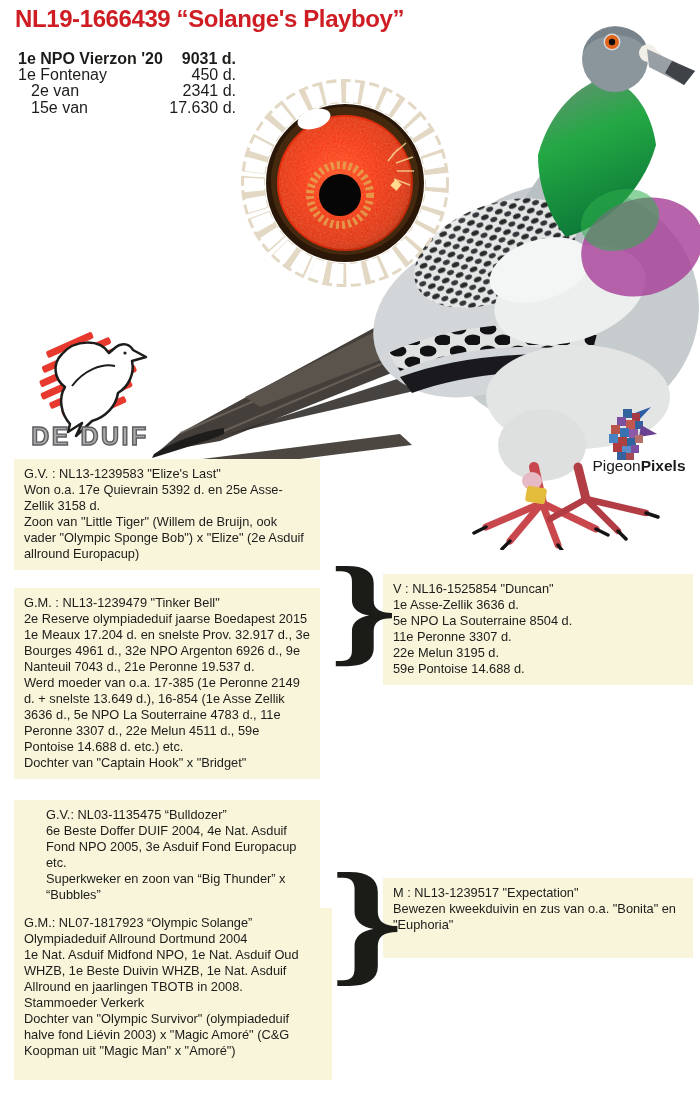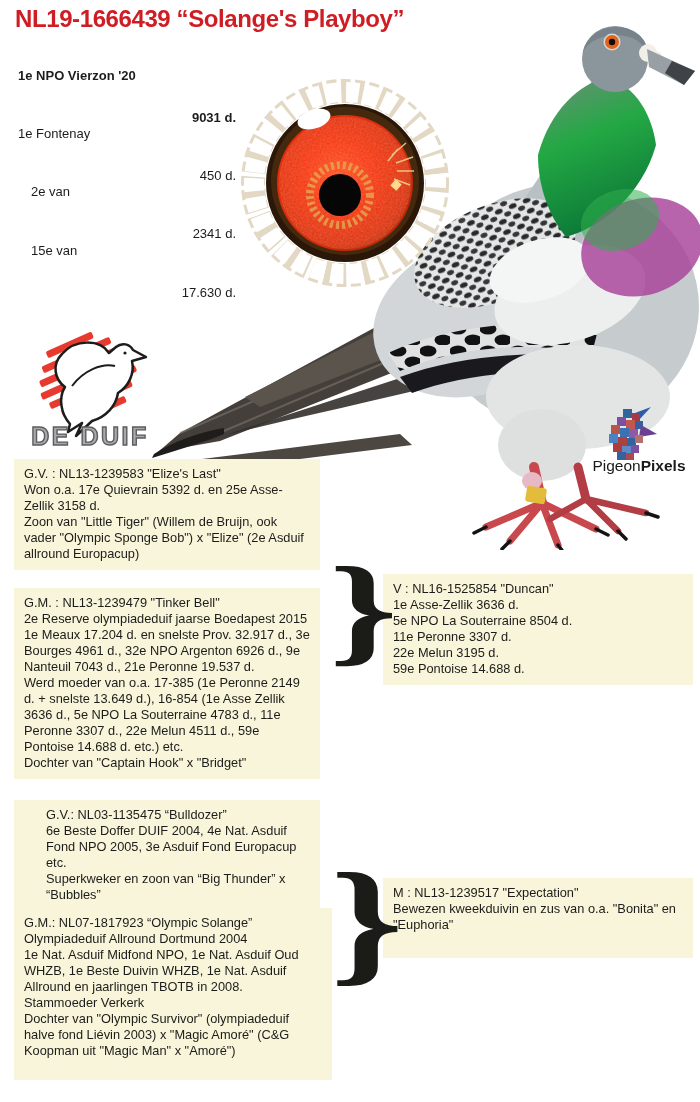--- a/index.html
+++ b/index.html
@@ -2,24 +2,24 @@
 <html><head>
 <meta charset="utf-8">
 <style>
   html,body{margin:0;padding:0;background:#fff;}
   .page{position:relative;width:700px;height:1102px;background:#ffffff;overflow:hidden;
         font-family:"Liberation Sans",sans-serif;color:#1c1c1a;}
   .abs{position:absolute;}
   
   .title{left:15px;top:5px;font-size:24px;font-weight:700;color:#cf1d24;letter-spacing:-0.4px;white-space:nowrap;}
   
-  .perf{left:18px;top:68px;width:218px;font-size:13px;line-height:16.2px;}
+  .perf{left:18px;top:51px;width:218px;font-size:16px;line-height:16.2px;}
   .prow{display:flex;}
   .prow .lbl{white-space:nowrap;}
-  .prow .val{margin-left:auto;white-space:nowrap;margin-top:42px;}
+  .prow .val{margin-left:auto;white-space:nowrap;}
   .prow.bold{font-weight:700;}
   .prow.indent .lbl{padding-left:13px;}
   
   .pbox{background:#f8f5da;padding:7px 10px 8px 10px;font-size:12.8px;line-height:16px;box-sizing:border-box;}
   .pbox p{margin:0;}
   #box-gv-top{left:14px;top:459px;width:306px;min-height:110px;}
   #box-gm-top{left:14px;top:588px;width:306px;min-height:185px;}
   #box-gv-bot{left:14px;top:800px;width:306px;min-height:86px;padding-left:32px;}
   #box-gm-bot{left:14px;top:908px;width:318px;min-height:172px;}
   #box-father{left:383px;top:574px;width:310px;min-height:108px;}

